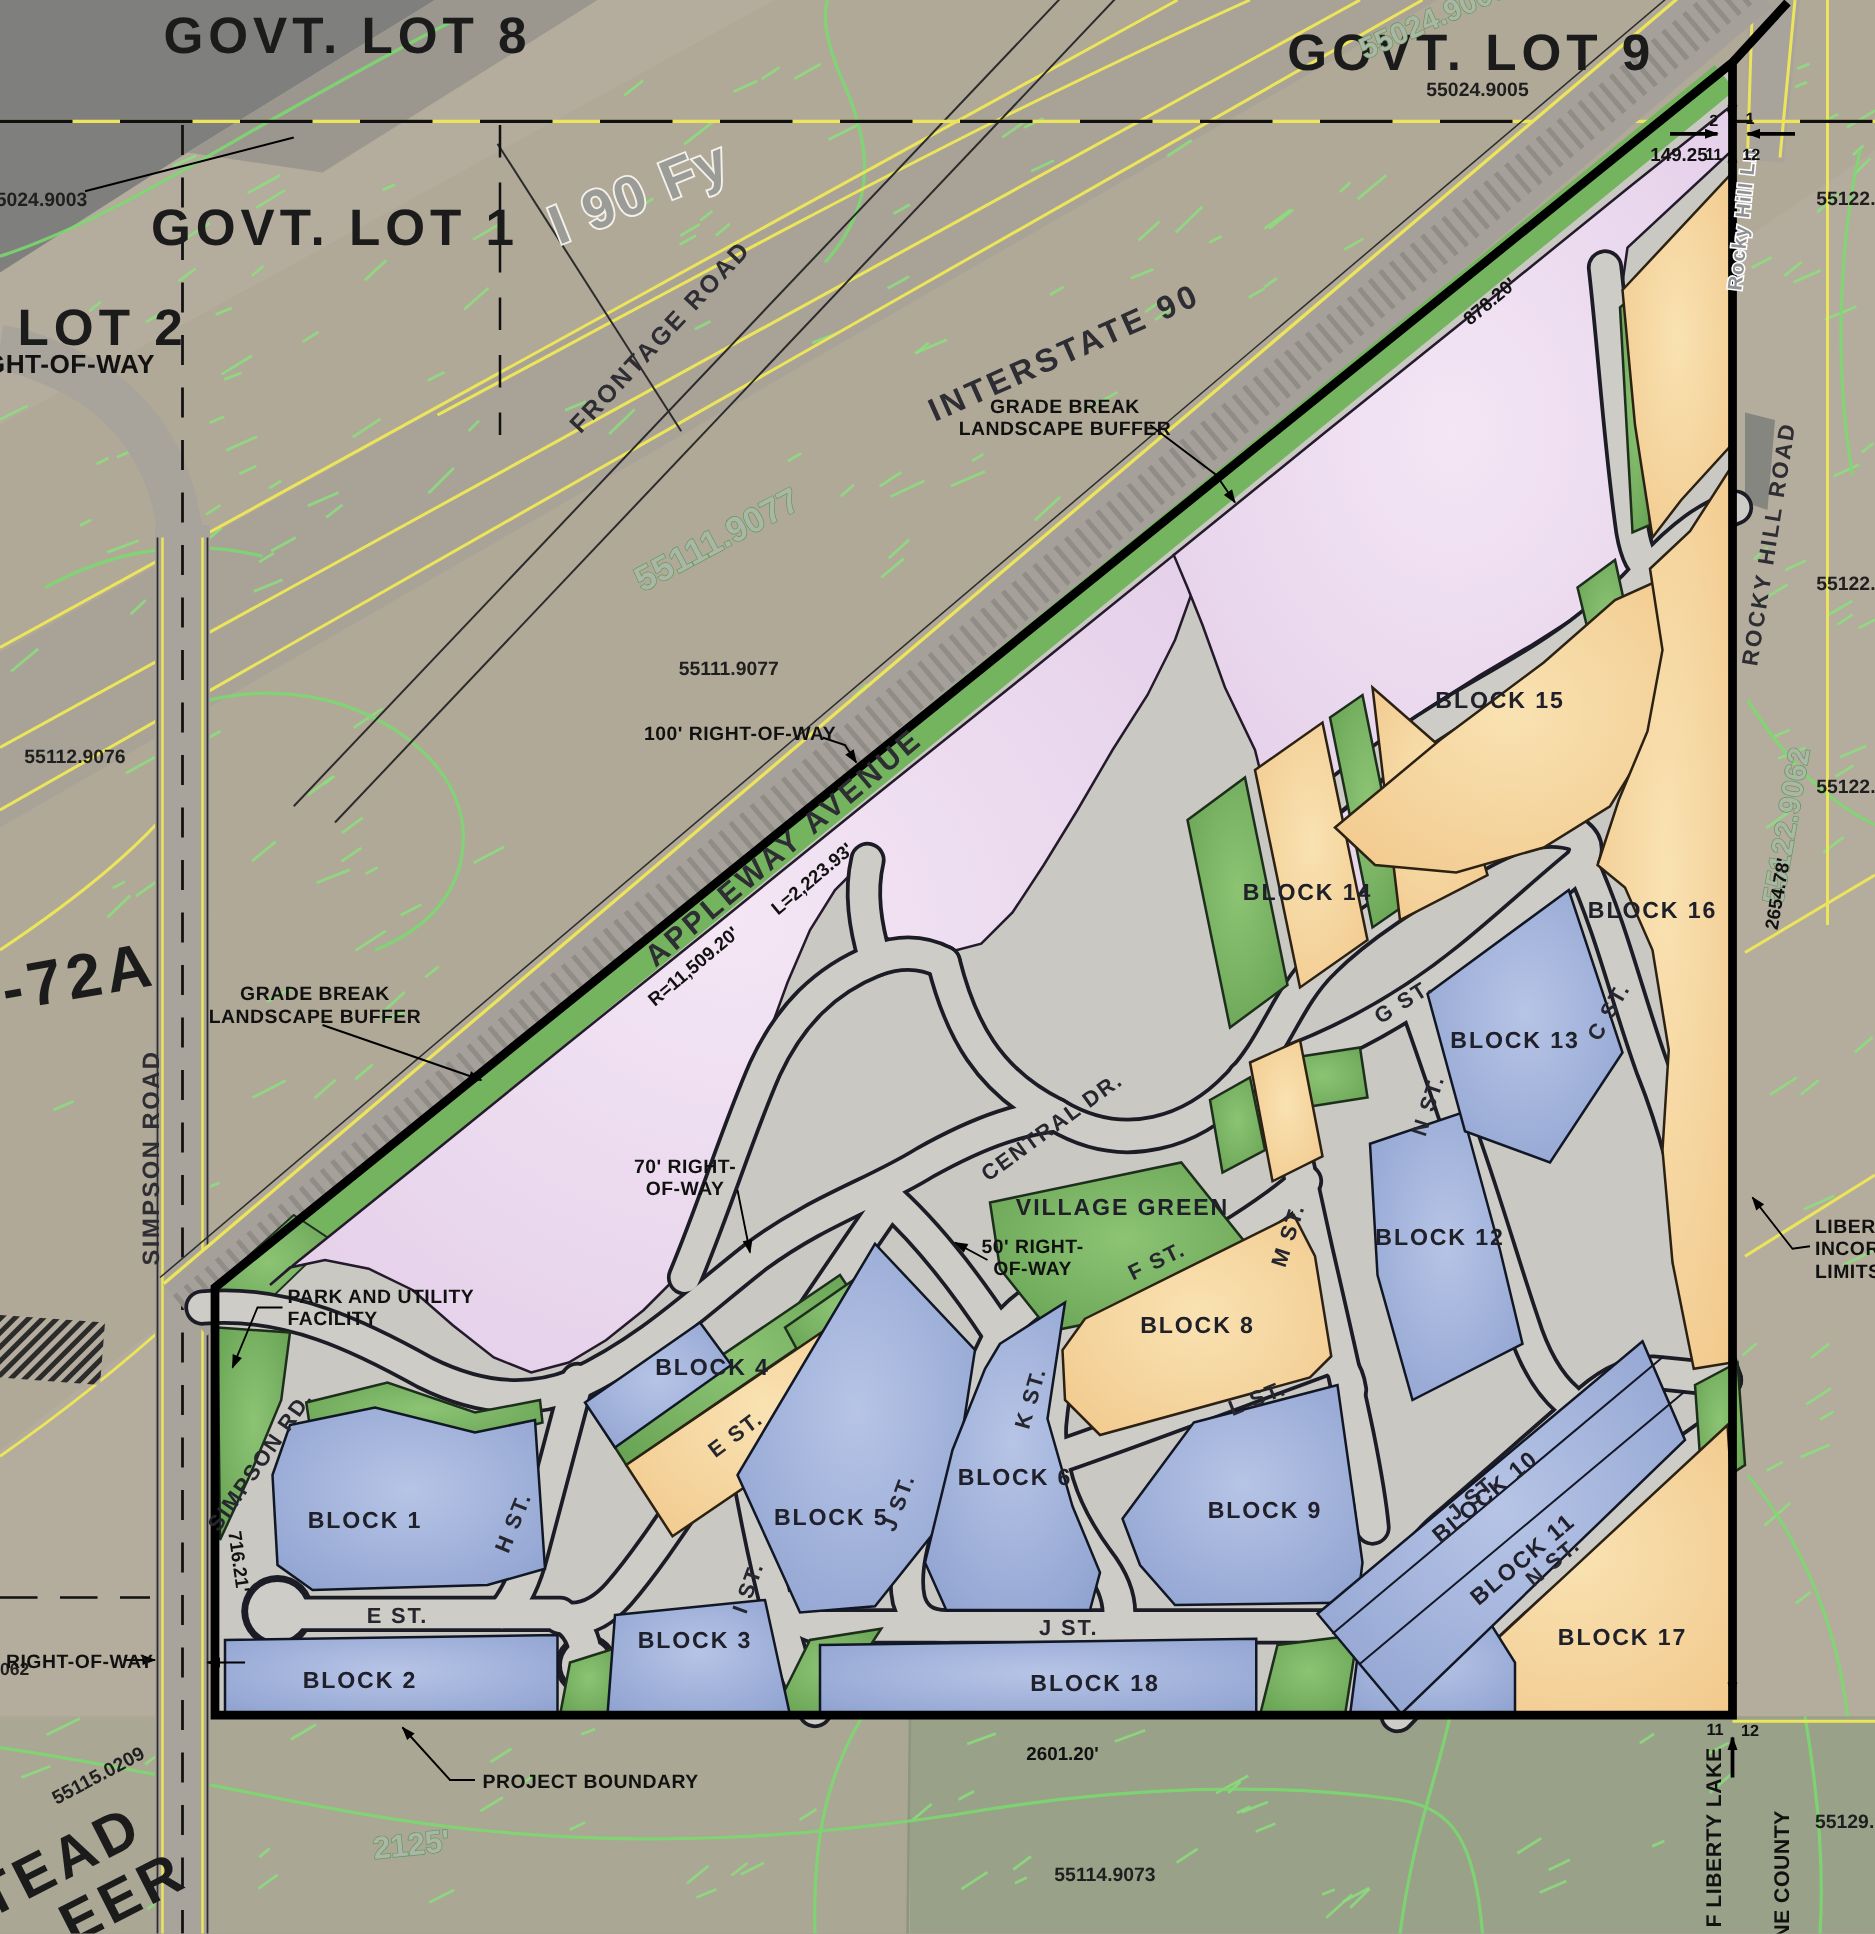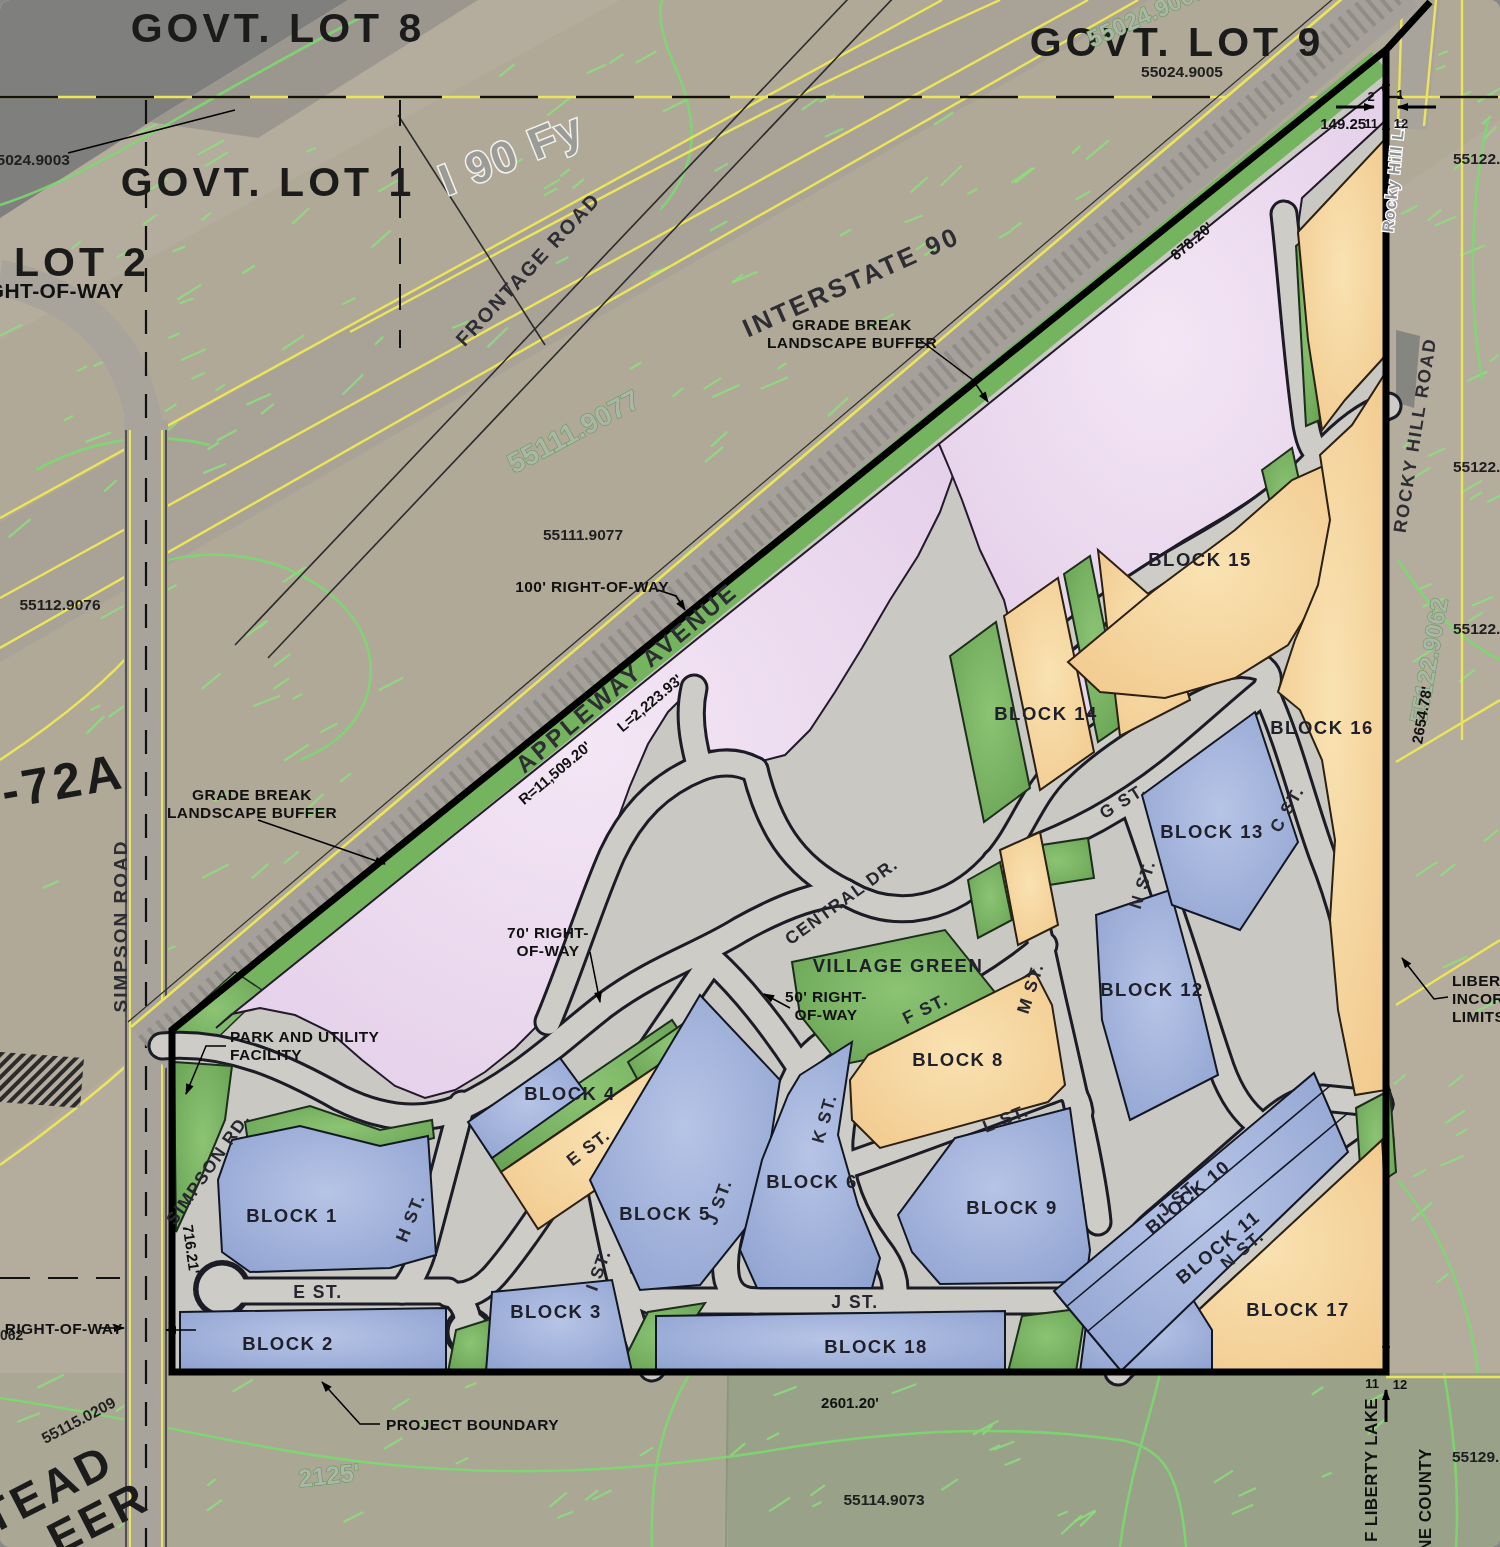--- a/index.html
+++ b/index.html
@@ -1,17 +1,17 @@
 <!DOCTYPE html>
 <html><head>
 <meta charset="utf-8">
 <style>
   html,body{margin:0;padding:0;background:#888;}
   #stage{width:1500px;height:1547px;position:relative;overflow:hidden;background:#b4ac9d;
-         font-family:"Liberation Sans",sans-serif;border-radius:10px;}
+         font-family:"Liberation Sans",sans-serif;}
   svg{display:block}
   text{font-family:"Liberation Sans","DejaVu Sans",sans-serif;}
   .lot-label{font-size:41px;font-weight:bold;fill:#1b1b1b;letter-spacing:4px;}
   .parcel{font-size:15.5px;font-weight:bold;fill:#1f1f1f;}
   .parcel-green{font-weight:bold;fill:#aab7a6;stroke:#63985a;stroke-width:1.1px;paint-order:stroke;}
   .hwy{font-weight:bold;fill:#9b9b98;stroke:#f2f1ea;stroke-width:3px;paint-order:stroke;font-size:44px;letter-spacing:2px;}
   .roadname{font-size:26px;font-weight:bold;fill:#2d2d33;letter-spacing:3px;}
   .roadname2{font-size:20px;font-weight:bold;fill:#2d2d33;letter-spacing:2px;}
   .street{font-size:17.5px;font-weight:bold;fill:#26262f;letter-spacing:1.5px;}
   .block{font-size:18.5px;font-weight:bold;fill:#20202a;letter-spacing:1.5px;}

